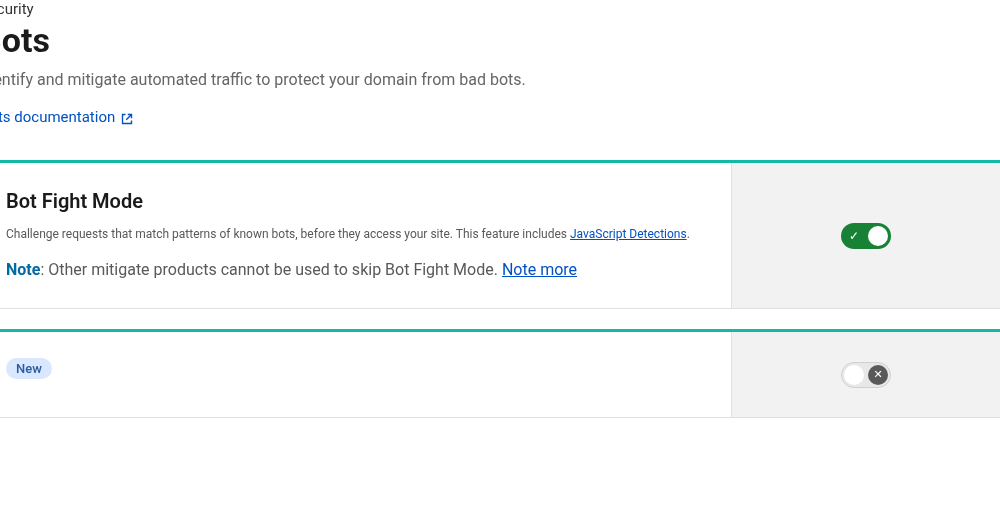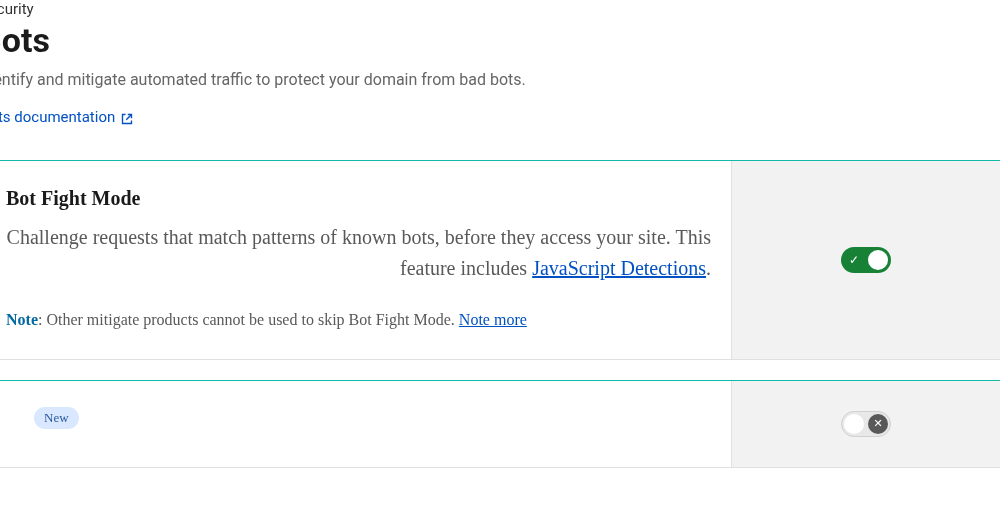--- a/index.html
+++ b/index.html
@@ -46,28 +46,26 @@
       gap: 6px;
       margin-left: -20px;
     }
     .external-icon {
       width: 12px;
       height: 12px;
       display: inline-block;
     }
     .card {
       display: flex;
-      border-top: 1px solid #14b8a6;
+      border-top: 3px solid #14b8a6;
       border-bottom: 1px solid #e0e0e0;
       margin-top: 14px;
-      font-family: Liberation Serif, serif;
     }
     .card + .card {
       margin-top: 20px;
-      padding-left: 28px;
     }
     .card-content {
       flex: 1;
       padding: 26px 20px 26px 6px;
       border-right: 1px solid #e0e0e0;
     }
     .card-aside {
       width: 268px;
       background: #f2f2f2;
       display: flex;
@@ -77,25 +75,24 @@
     .card-title {
       font-size: 20px;
       font-weight: 600;
       color: #1a1a1a;
       margin-bottom: 12px;
       display: flex;
       align-items: center;
       gap: 10px;
     }
     .card-desc {
-      font-size: 20px;
+      font-size: 12px;
       color: #595959;
       line-height: 1.55;
-      margin-bottom: 24px;
-      text-align: right;
+      margin-bottom: 14px;
     }
     .card-desc-simple {
       font-size: 16px;
       color: #595959;
       line-height: 1.55;
     }
     .inline-link {
       color: #0051c3;
       text-decoration: underline;
     }

